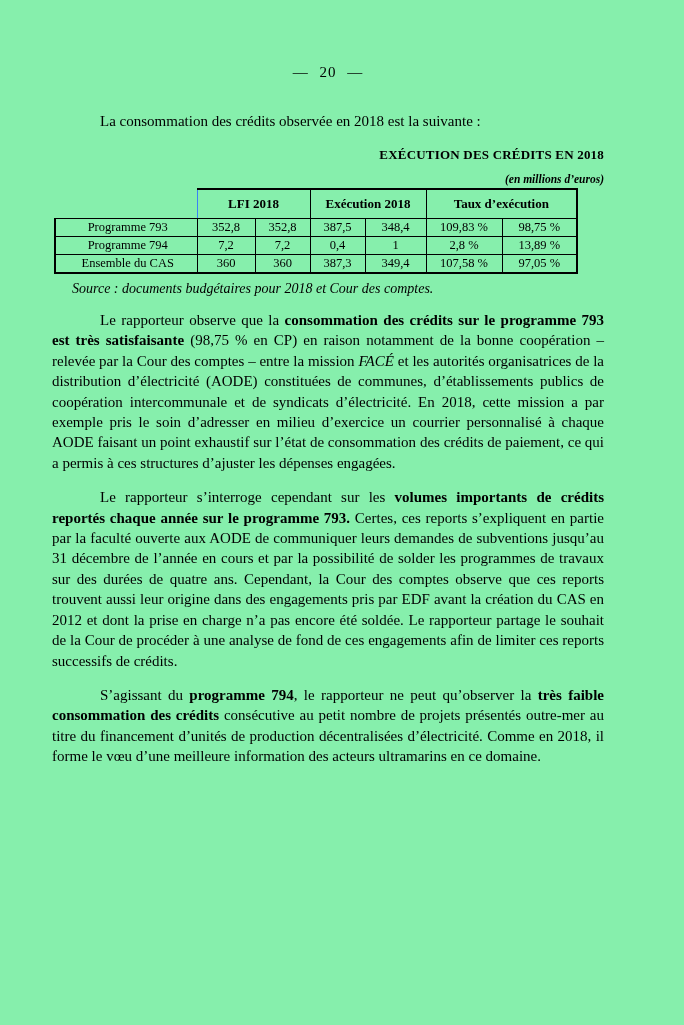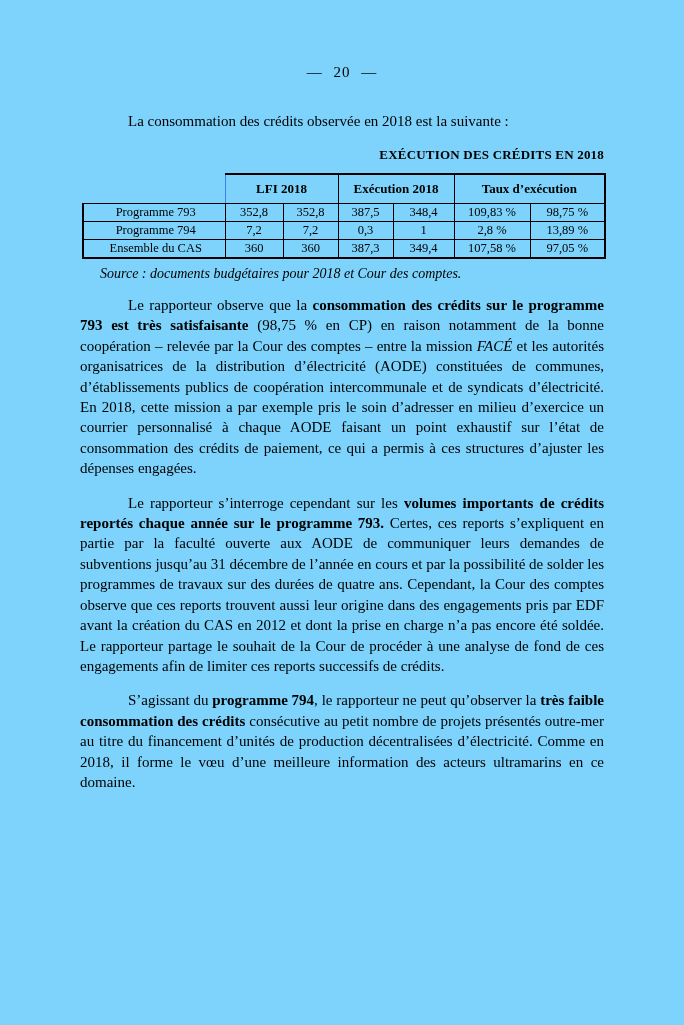--- a/index.html
+++ b/index.html
@@ -1,25 +1,25 @@
 <!DOCTYPE html>
 <html lang="fr"><head>
 <meta charset="utf-8">
 <style>
   html, body { margin: 0; padding: 0; background: #e8e8e8; }
   .page {
     position: relative;
     width: 684px;
     height: 1025px;
     margin: 0 auto;
-    background: #7dd3fc;
+    background: #86efac;
     color: #000000;
     font-family: "Liberation Serif", "DejaVu Serif", serif;
     box-sizing: border-box;
-    padding: 64px 80px 0 80px;
+    padding: 64px 80px 0 52px;
     overflow: hidden;
   }
   .page-number {
     text-align: center;
     font-size: 15px;
     letter-spacing: 1px;
     word-spacing: 6px;
     margin-bottom: 30px;
   }
   .intro {
@@ -95,20 +95,21 @@
 <body>
 
 <div class="page">
 
   <div class="page-number">— 20 —</div>
 
   <p class="intro">La consommation des crédits observée en 2018 est la suivante :</p>
 
   <div class="table-title">EXÉCUTION DES CRÉDITS EN 2018</div>
 
+  <div class="units-note">(en millions d’euros)</div>
 
   <table class="credits">
     <colgroup>
       <col style="width:142px">
         <col style="width:58px">
         <col style="width:55px">
       <col style="width:55px">
         <col style="width:61px">
         <col style="width:76px">
         <col style="width:75px">
@@ -128,21 +129,21 @@
         <td>352,8</td>
         <td>387,5</td>
         <td>348,4</td>
         <td>109,83 %</td>
         <td class="thick-right">98,75 %</td>
       </tr>
       <tr>
         <td class="row-label">Programme 794</td>
         <td>7,2</td>
         <td>7,2</td>
-        <td>0,3</td>
+        <td>0,4</td>
         <td>1</td>
         <td>2,8 %</td>
         <td class="thick-right">13,89 %</td>
       </tr>
       <tr class="total">
         <td class="row-label">Ensemble du CAS</td>
         <td>360</td>
         <td>360</td>
         <td>387,3</td>
         <td>349,4</td>

